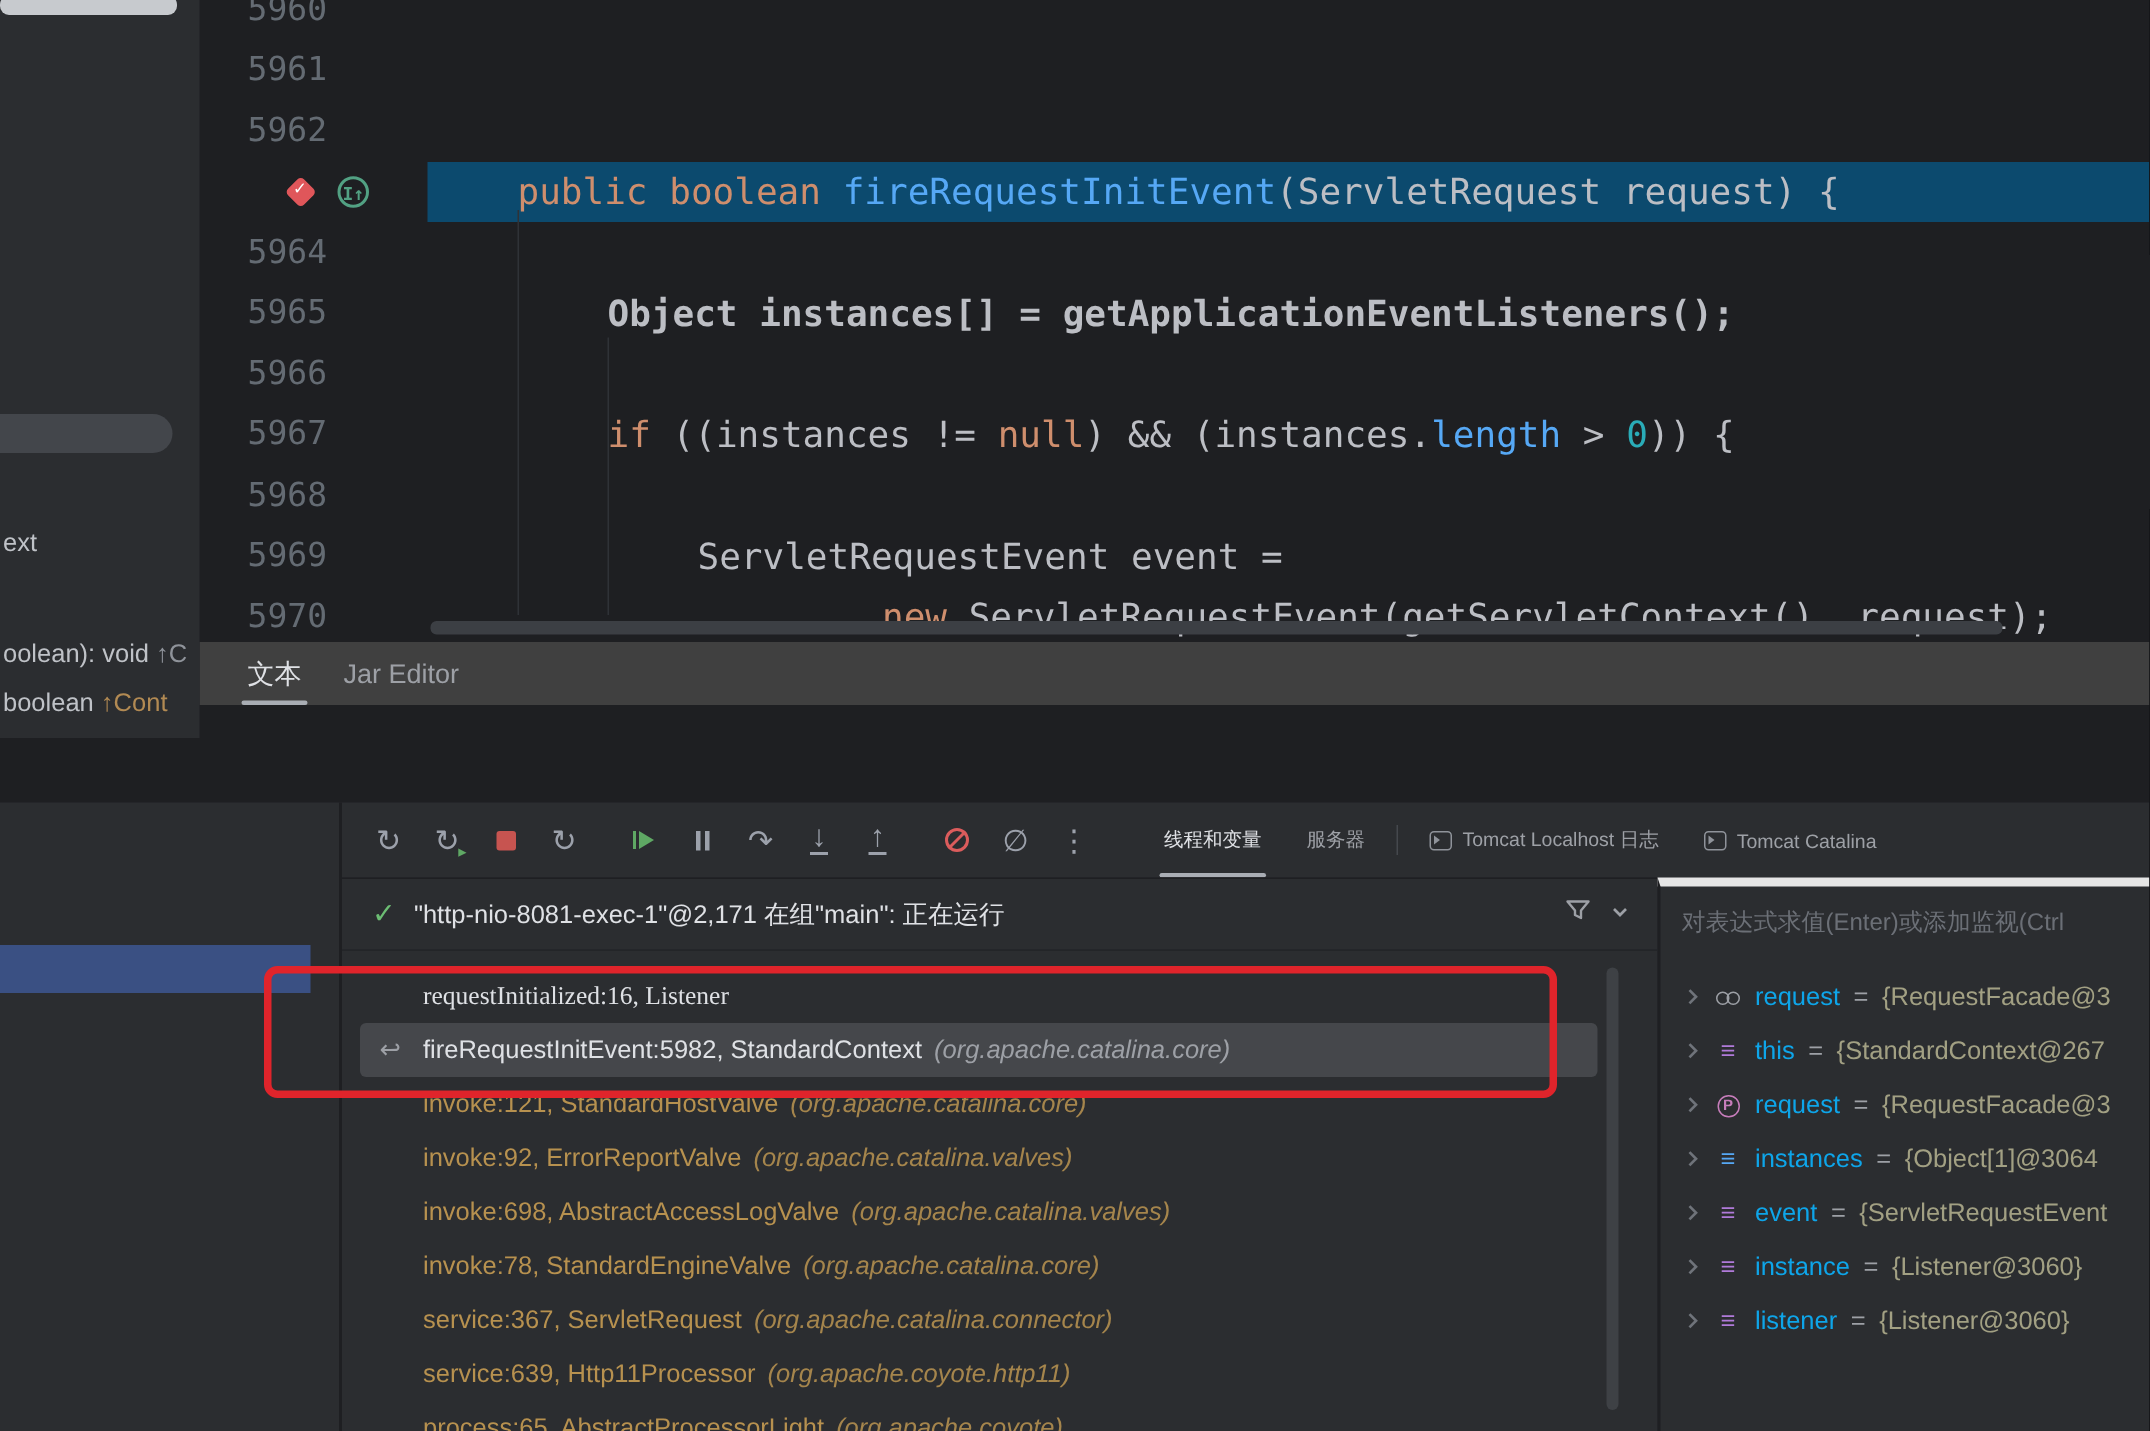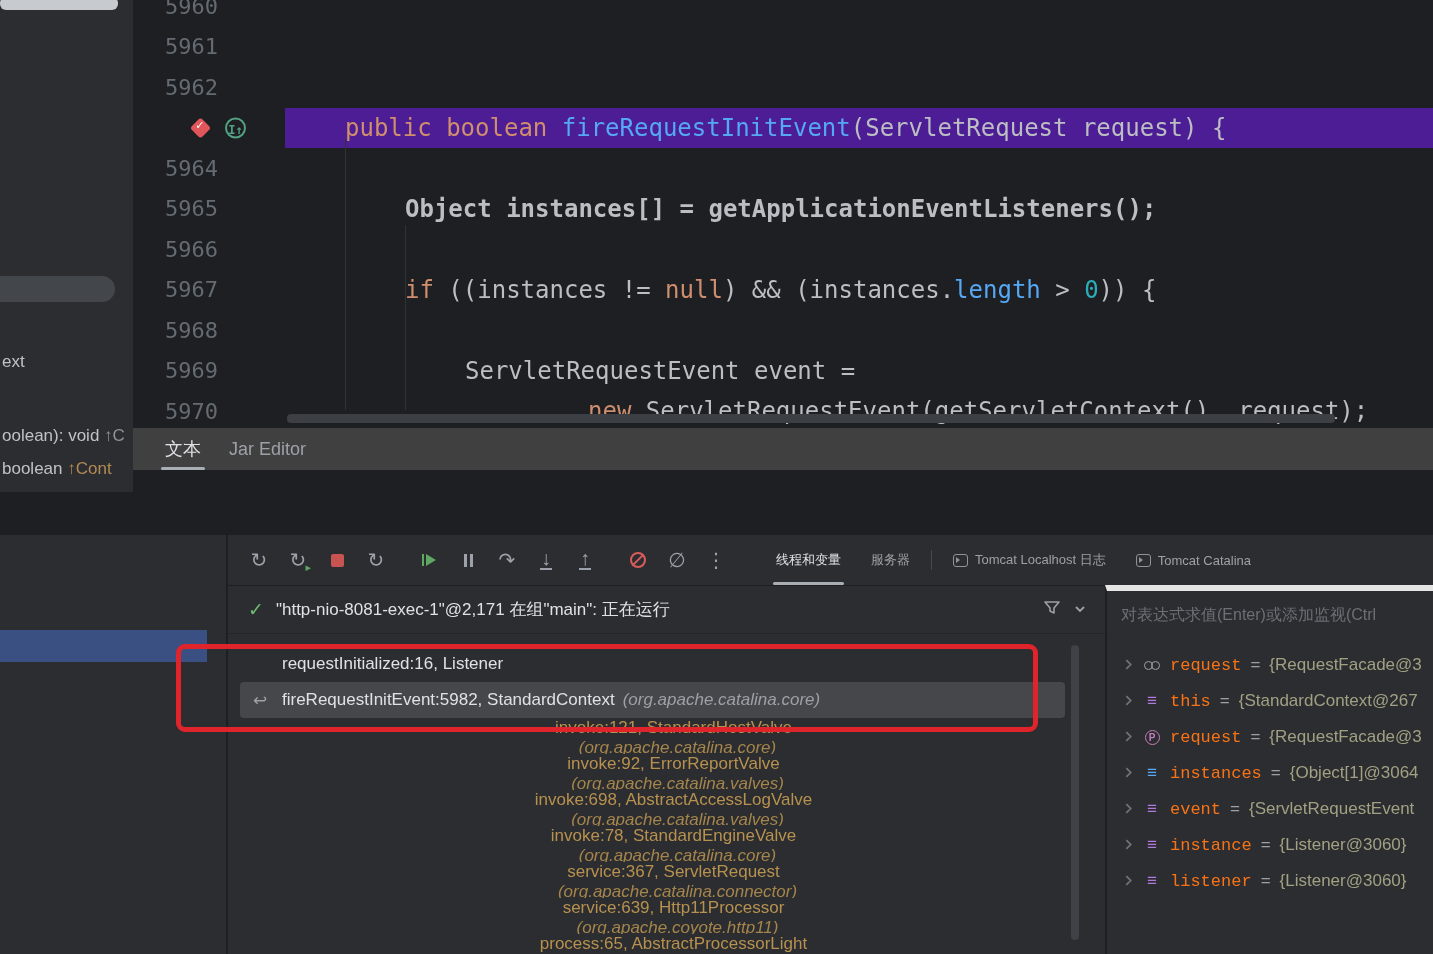--- a/index.html
+++ b/index.html
@@ -7,21 +7,21 @@
           font-family:"Liberation Sans","DejaVu Sans",sans-serif;-webkit-font-smoothing:antialiased;}
 
   
   .editor-area{position:absolute;left:133px;top:0;width:1300px;height:428px;background:#1e1f22;overflow:hidden;}
   #code-lines{position:absolute;left:0;top:-14px;right:0;}
   .code-row{display:flex;height:40.5px;align-items:center;}
   .gutter{position:relative;width:152px;min-width:152px;box-sizing:border-box;padding-right:67px;text-align:right;
           font:22px "DejaVu Sans Mono",monospace;color:#646b73;}
   .code-cell{flex:1;height:100%;display:flex;align-items:center;box-sizing:border-box;
              font:24px "DejaVu Sans Mono",monospace;white-space:pre;color:#bcbec4;}
-  .code-row.current .code-cell{background:#4c1d95;}
+  .code-row.current .code-cell{background:#0c4a6e;}
   .seg-kw{color:#cf8e6d}.seg-ann{color:#b3ae60}.seg-fn{color:#56a8f5}
   .seg-plain{color:#bcbec4}.seg-num{color:#2aacb8}.seg-field{color:#56a8f5}
   .bp{position:absolute;left:60px;top:50%;width:15px;height:15px;background:#e0565a;border-radius:3px;
       transform:translateY(-50%) rotate(45deg);}
   .bp span{position:absolute;left:1px;top:0px;transform:rotate(-45deg);color:#fff;font:bold 11px "DejaVu Sans",sans-serif;}
   .impl{position:absolute;left:92px;top:50%;transform:translateY(-50%);width:21px;height:21px;border:2px solid #52a183;
         border-radius:50%;color:#52a183;font:600 12px/20px "DejaVu Sans Mono",monospace;text-align:center;box-sizing:border-box;}
   .indent-guide{position:absolute;width:1px;background:#2f3237;}
   .hscrollbar{position:absolute;left:154px;top:414px;width:1048px;height:9px;background:#3c3f44;border-radius:4px;}
 
@@ -71,33 +71,33 @@
   .thr-check{color:#6cbd73;font-size:19px;font-weight:bold;}
   .thr-text{color:#dfe1e5;font-size:17px;white-space:nowrap;overflow:hidden;}
   .thr-spacer{flex:1;}
 
   .frames{position:absolute;left:228px;top:633px;width:877px;height:321px;background:#2b2d30;border-top:1px solid #232528;
           box-sizing:border-box;padding-top:12px;overflow:hidden;}
   .frame{height:36px;display:flex;align-items:center;padding-left:42px;margin:0 40px 0 12px;position:relative;
          border-radius:4px;font-size:17px;white-space:nowrap;overflow:hidden;}
   .frame .ret{position:absolute;left:13px;top:50%;transform:translateY(-50%);color:#9da0a6;font-size:17px;}
   .frame.selected{background:#45474b;color:#dfe1e5;}
-  .frame.current{color:#dfe1e5;}
-  .frame.lib{color:#b7914f;flex-direction:column;}
+  .frame.current{color:#dfe1e5;font-family:Liberation Serif, serif;}
+  .frame.lib{color:#b7914f;}
   .frame .pkg{font-style:italic;margin-left:8px;}
   .frame.selected .pkg{color:#9da0a6;}
   .frame.lib .pkg{color:#a5854c;}
   .frames-scrollbar{position:absolute;left:1071px;top:645px;width:8px;height:295px;background:#3e4145;border-radius:4px;}
 
   .vars-panel{position:absolute;left:1105px;top:585px;width:328px;height:369px;background:#2b2d30;border-left:2px solid #1e1f22;
               border-top:6px solid #e5e5e5;box-sizing:border-box;overflow:hidden;}
   .vars-hint{position:absolute;left:14px;top:14px;right:0;color:#6b6f76;font-size:16px;white-space:nowrap;overflow:hidden;}
   #vars-list{position:absolute;left:0;top:56px;right:0;}
   .var-row{height:36px;display:flex;align-items:center;gap:9px;padding-left:16px;font-size:17px;white-space:nowrap;overflow:hidden;}
-  .v-name{color:#f97316;font-family:Liberation Mono, monospace;}
+  .v-name{color:#0ea5e9;}
   .v-eq{color:#9da0a6;}
   .v-val{color:#a2a083;}
   .vi{width:18px;display:flex;align-items:center;justify-content:center;flex:0 0 auto;}
   .vi .wi{display:inline-block;width:7px;height:7px;border:1.6px solid #9da0a6;border-radius:50%;margin:0 -1px;}
   .vi.var-glyph{color:#b07ad9;font-size:17px;font-weight:bold;}
   .vi.arr-glyph{color:#56a8f5;font-size:17px;font-weight:bold;}
   .vi .pcirc{width:15px;height:15px;border:1.5px solid #c77dbb;border-radius:50%;color:#c77dbb;
              font-size:10px;font-weight:bold;display:flex;align-items:center;justify-content:center;box-sizing:border-box;}
 
   .red-annotation{position:absolute;left:176px;top:644px;width:852px;height:78px;border:5px solid #e0242b;

